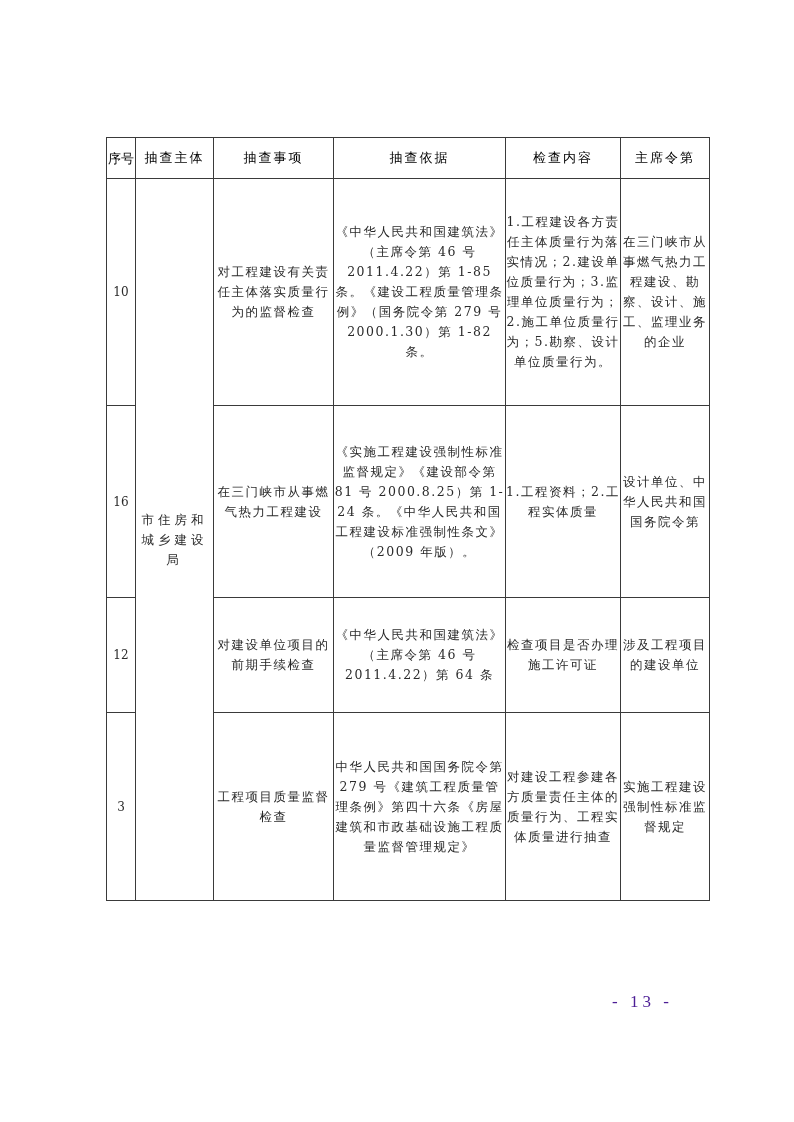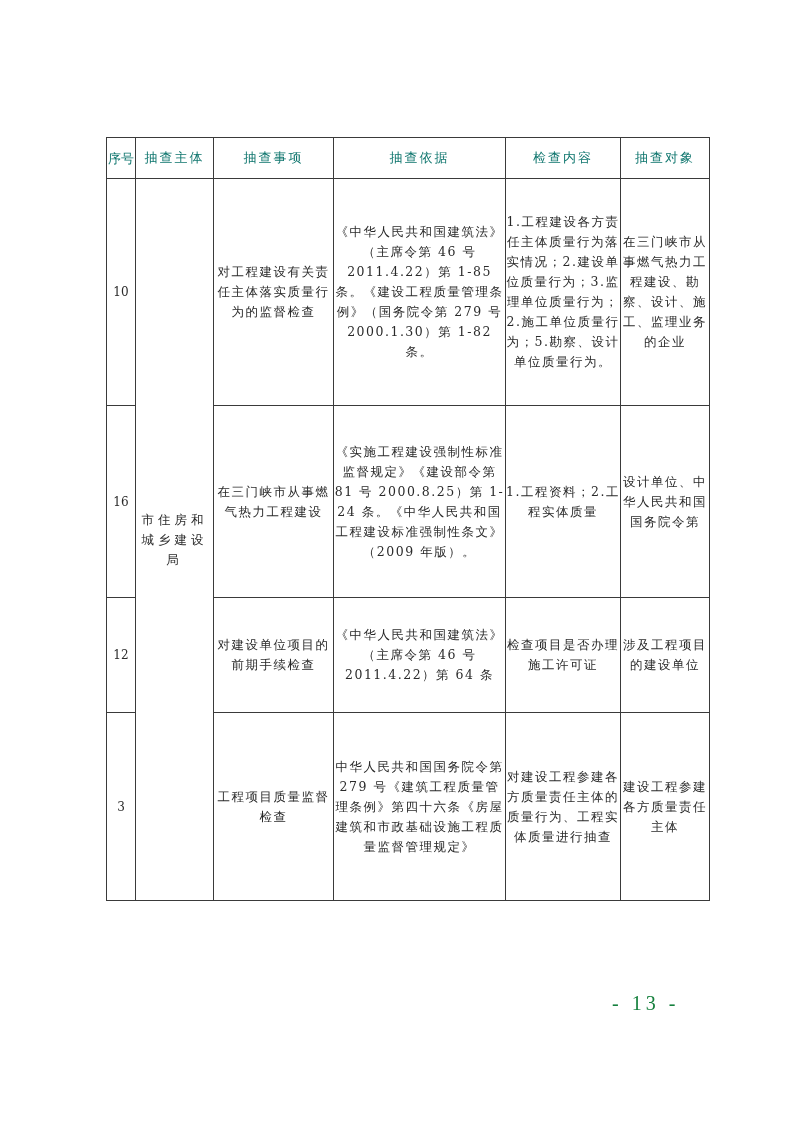--- a/index.html
+++ b/index.html
@@ -1,26 +1,26 @@
 <!DOCTYPE html>
 <html><head>
 <meta charset="utf-8">
 <style>
   html, body { margin:0; padding:0; }
   body { width:794px; height:1122px; background:#ffffff; position:relative; overflow:hidden;
          font-family:"DejaVu Serif", "Liberation Serif", serif; color:#2a2a2a; }
   .tbl { position:absolute; left:106px; top:137px; border-collapse:collapse; table-layout:fixed; }
   .tbl td, .tbl th { border:1.4px solid #3a3a3a; padding:0; vertical-align:middle; font-weight:normal; }
-  .tbl th { height:40px; font-size:13px; text-align:center; letter-spacing:2px; color:#0f766e; }
+  .tbl th { height:40px; font-size:13px; text-align:center; letter-spacing:2px; color:#000000; }
   .tbl th.seq { font-size:13px; line-height:17px; letter-spacing:0; }
   .tbl td { font-size:12.5px; line-height:20px;text-align:center; }
   .c-seq { width:28px; text-align:center; font-size:12px !important; }
   .cell { padding:0 6px 0 8px; text-align:justify; letter-spacing:1.5px; }
   .subject { padding:0 6px 0 8px; letter-spacing:4px; line-height:20px; }
-  .page-num { position:absolute; left:612px; top:992px; font-size:20px; letter-spacing:4px; color:#15803d;
+  .page-num { position:absolute; left:612px; top:992px; font-size:17px; letter-spacing:4px; color:#4c1d95;
               font-family:"Liberation Serif", serif; }
 </style>
 </head>
 <body>
 
 <table class="tbl">
   <colgroup>
     <col style="width:29px">
       <col style="width:78px">
       <col style="width:120px">
@@ -28,21 +28,21 @@
       <col style="width:115px">
       <col style="width:89px">
   </colgroup>
   <thead>
     <tr>
       <th class="seq">序号</th>
       <th>抽查主体</th>
       <th>抽查事项</th>
       <th>抽查依据</th>
       <th>检查内容</th>
-      <th>抽查对象</th>
+      <th>主席令第</th>
     </tr>
   </thead>
   <tbody>
     <tr style="height:227px">
       <td class="c-seq">10</td>
       <td rowspan="4" class="subject">市住房和城乡建设局</td>
       <td class="cell">对工程建设有关责任主体落实质量行为的监督检查</td>
       <td class="cell">《中华人民共和国建筑法》（主席令第 46 号 2011.4.22）第 1-85 条。《建设工程质量管理条例》（国务院令第 279 号 2000.1.30）第 1-82 条。</td>
       <td class="cell">1.工程建设各方责任主体质量行为落实情况；2.建设单位质量行为；3.监理单位质量行为；2.施工单位质量行为；5.勘察、设计单位质量行为。</td>
       <td class="cell">在三门峡市从事燃气热力工程建设、勘察、设计、施工、监理业务的企业</td>
@@ -59,18 +59,18 @@
       <td class="cell">对建设单位项目的前期手续检查</td>
       <td class="cell">《中华人民共和国建筑法》（主席令第 46 号 2011.4.22）第 64 条</td>
       <td class="cell">检查项目是否办理施工许可证</td>
       <td class="cell">涉及工程项目的建设单位</td>
     </tr>
     <tr style="height:188px">
       <td class="c-seq">3</td>
       <td class="cell">工程项目质量监督检查</td>
       <td class="cell">中华人民共和国国务院令第 279 号《建筑工程质量管理条例》第四十六条《房屋建筑和市政基础设施工程质量监督管理规定》</td>
       <td class="cell">对建设工程参建各方质量责任主体的质量行为、工程实体质量进行抽查</td>
-      <td class="cell">建设工程参建各方质量责任主体</td>
+      <td class="cell">实施工程建设强制性标准监督规定</td>
     </tr>
   </tbody>
 </table>
 
 <div class="page-num">- 13 -</div>
 
 </body></html>

